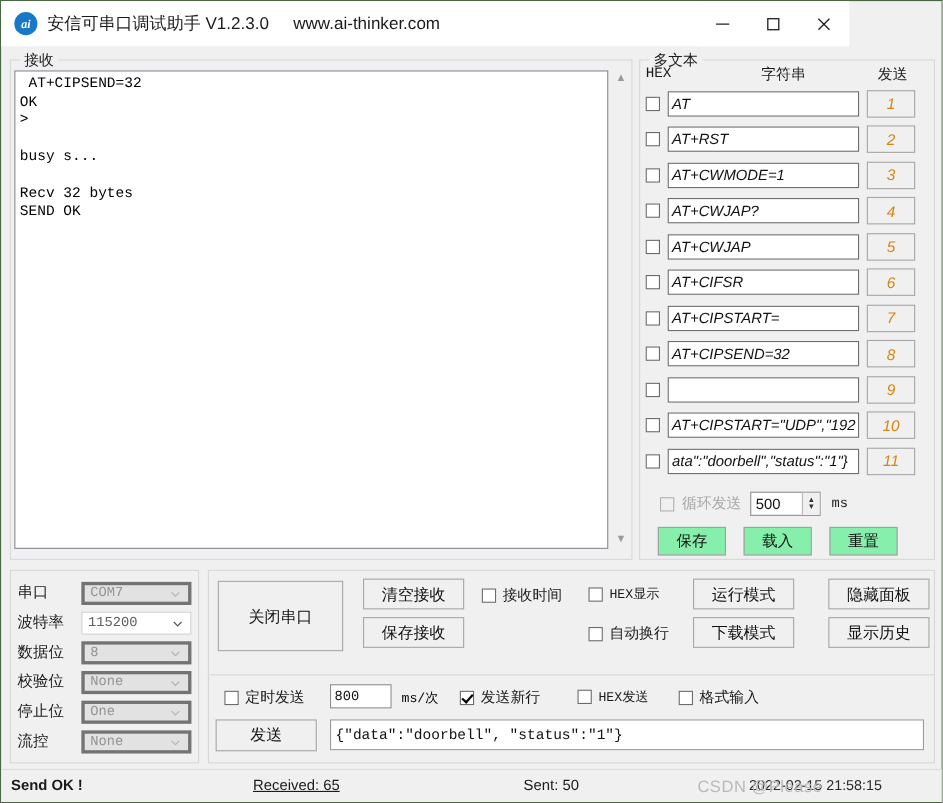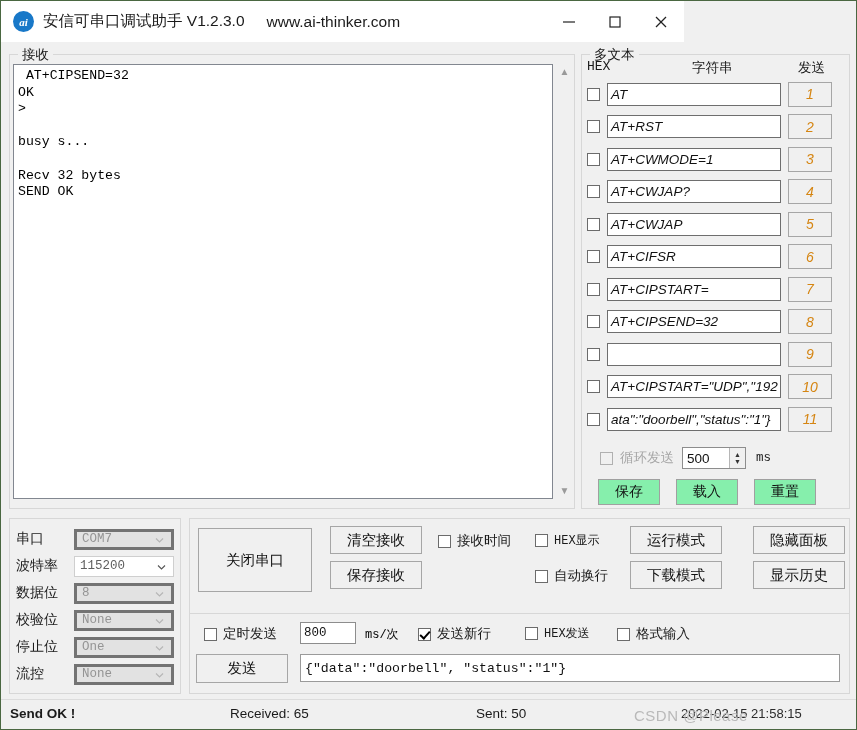--- a/index.html
+++ b/index.html
@@ -12,21 +12,21 @@
   }
   #app {
     position: relative;
     width: 857px; height: 730px;
     background: #f0f0f0;
     border: 1px solid #4a6741;
   }
 
   
   .titlebar {
-    position: absolute; left: 0; top: 0; width: 683px; height: 41px;
+    position: absolute; left: 0; top: 0; width: 771px; height: 41px;
     background: #ffffff;
     display: flex; align-items: center;
   }
   .app-icon {
     width: 21px; height: 21px; border-radius: 50%;
     background: #1878c8; margin-left: 12px; margin-right: 9px;
     color: #fff; font-size: 11px; font-weight: bold;
     display: flex; align-items: center; justify-content: center;
     font-style: italic;
     font-family: "Liberation Serif", serif;
@@ -206,21 +206,21 @@
   }
 
   
   .statusbar {
     position: absolute; left: 0; bottom: 0; width: 855px; height: 30px;
     background: #f0f0f0; border-top: 1px solid #dcdcdc;
     font-size: 13.5px; color: #1a1a1a;
   }
   .statusbar .item { position: absolute; top: 6px; white-space: nowrap; }
   .st-sendok { left: 9px; font-weight: bold; }
-  .st-recv { left: 229px; }
+  .st-recv { left: 229px; text-decoration: underline; }
   .st-sent { left: 475px; }
   .st-time { left: 680px; color: #2b2b2b; font-size: 13px; }
   .watermark {
     position: absolute; left: 633px; top: 706px;
     font-size: 15px; color: #b9b9b9; letter-spacing: 0.5px;
     white-space: nowrap; pointer-events: none;
   }
 </style>
 </head>
 <body>

